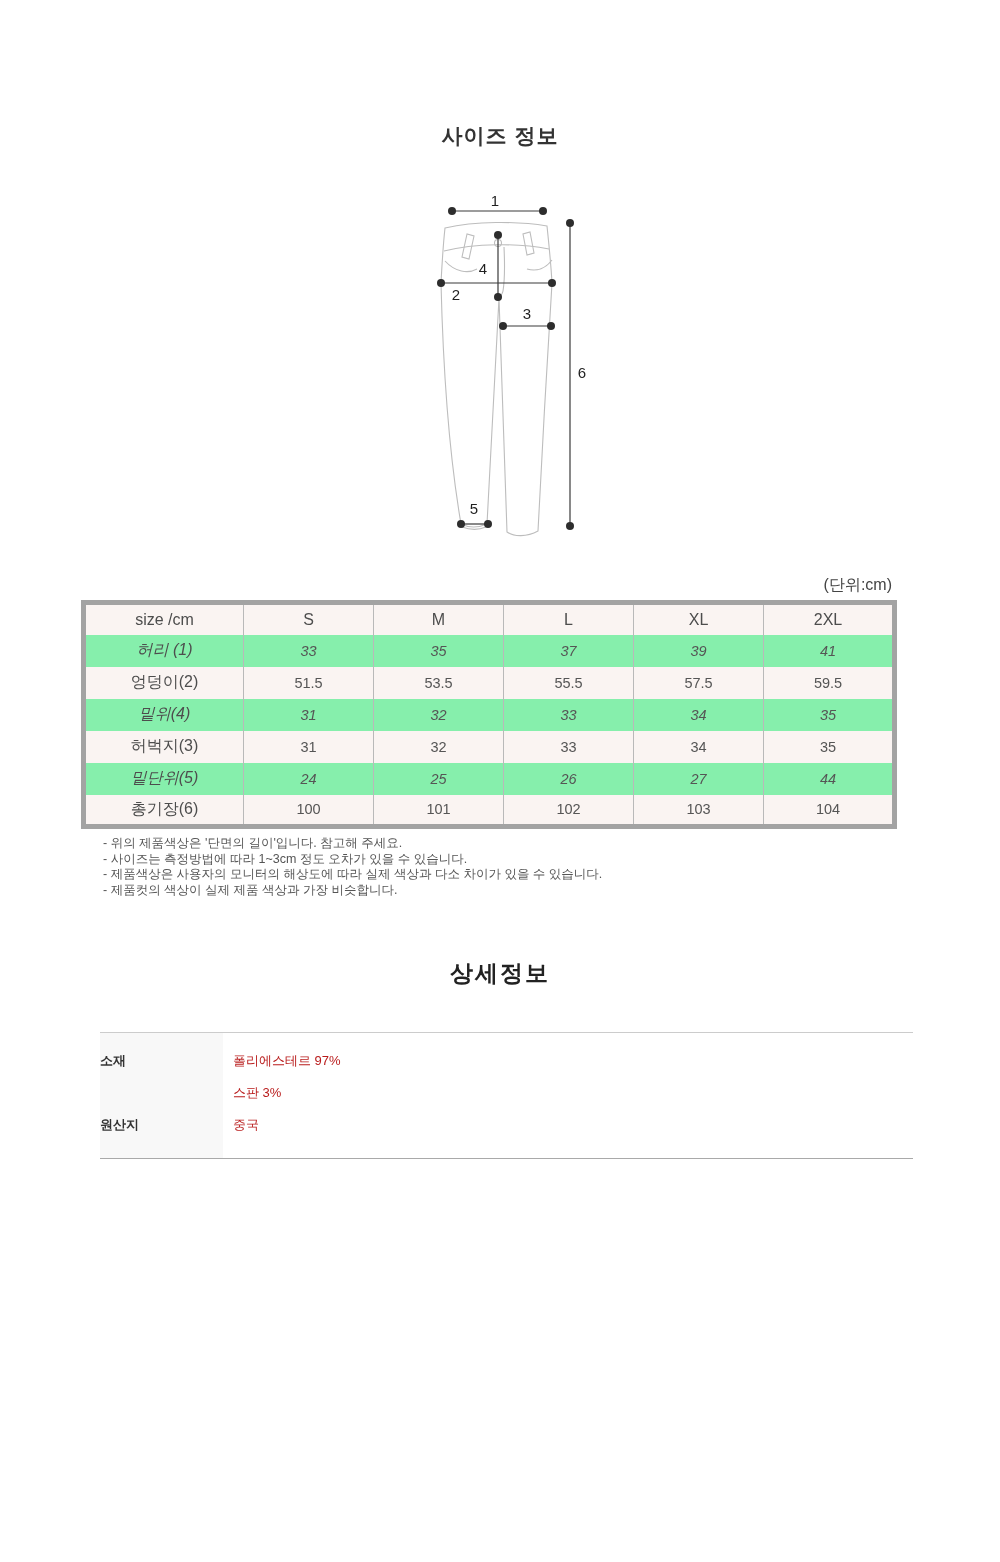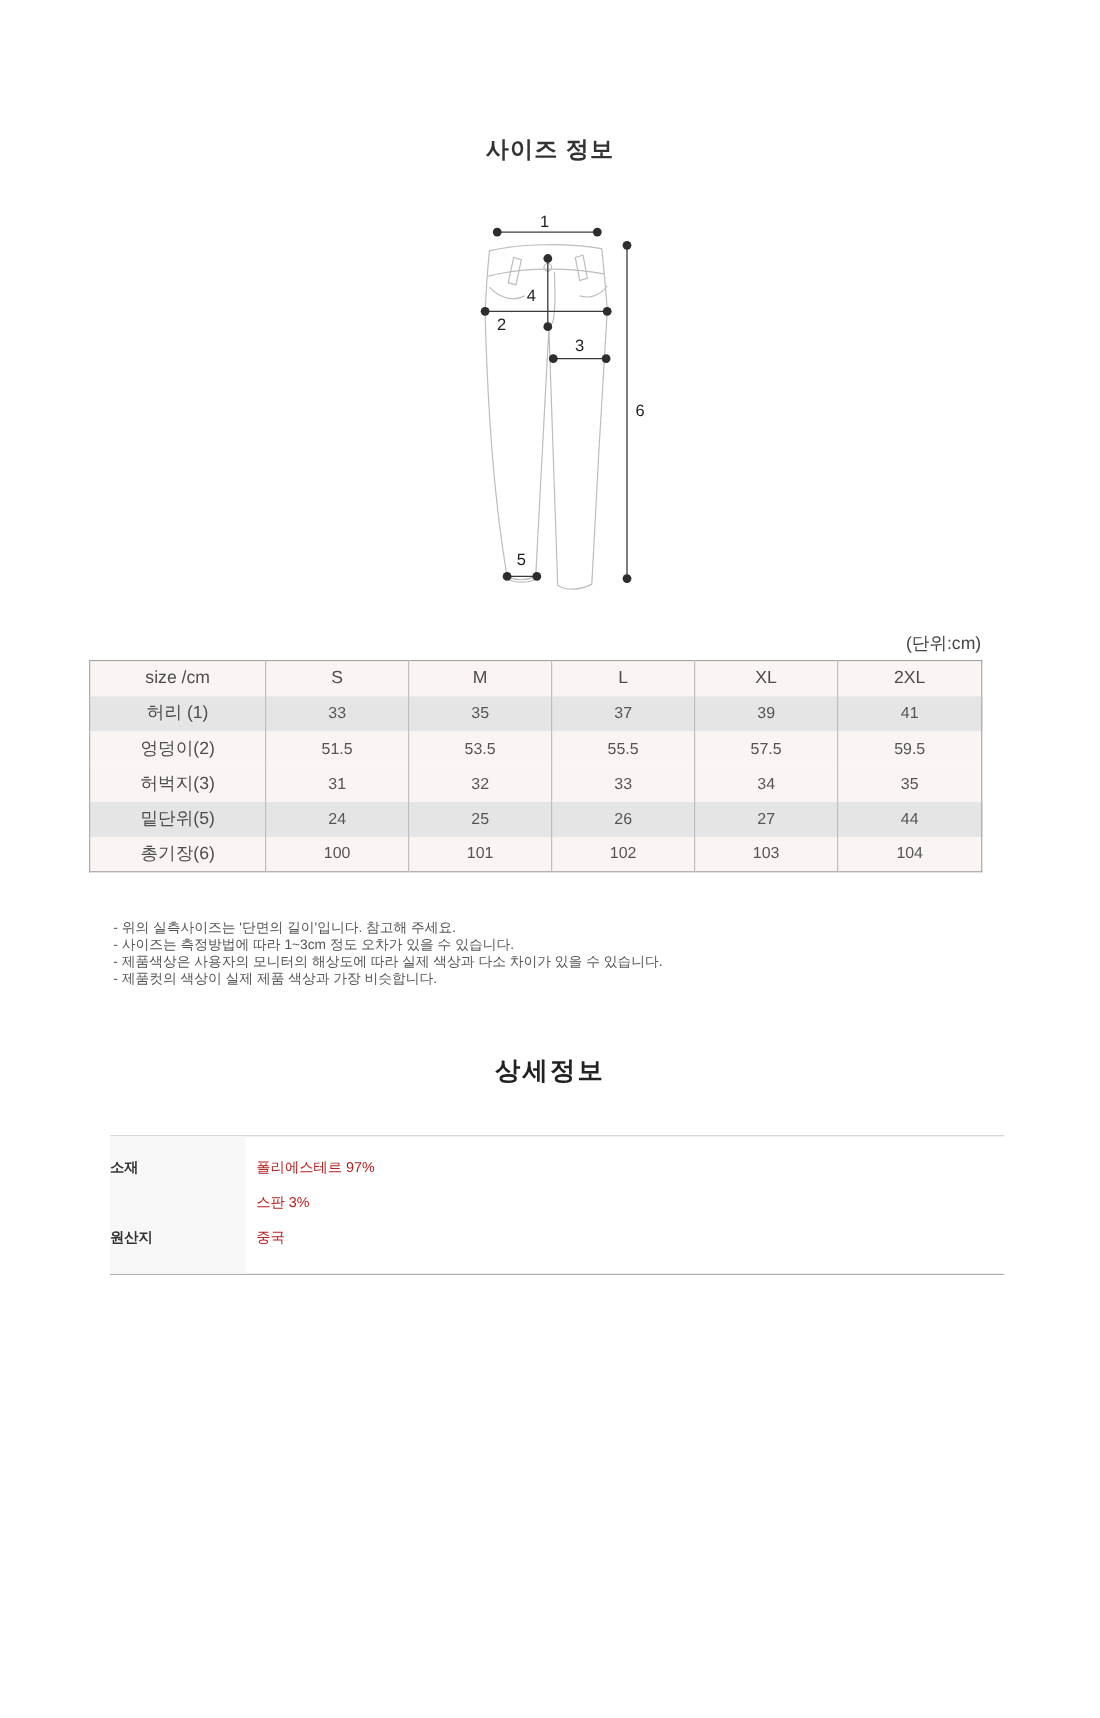--- a/index.html
+++ b/index.html
@@ -21,33 +21,33 @@
   .diagram svg { display:block; }
 
   .unit-note {
     position:absolute; top:575px; left:600px; width:292px;
     text-align:right; font-size:16px; color:#444;
   }
 
   table.size-table {
     position:absolute; left:81px; top:600px; width:811px;
     border-collapse:collapse; table-layout:fixed;
-    border:1px solid #a3a3a3;
+    border:5px solid #a3a3a3;
     padding-left:40px;
   }
   table.size-table td, table.size-table th {
     height:32px; text-align:center; vertical-align:middle;
     font-weight:normal; color:#4d4d4d; padding:0;
   }
   table.size-table th { font-size:16px; }
   table.size-table td.row-label { font-size:16px; }
   table.size-table td.val { font-size:14.5px; color:#555; }
   table.size-table td + td, table.size-table th + th { border-left:1px solid #b9b9b9; }
   tr.r-pink { background:#faf4f2; }
-  tr.r-white { background:#e5e5e5; }
+  tr.r-white { background:#86efac;font-style:italic; }
 
   .notes { position:absolute; left:103px; top:836px; width:800px;
     font-size:12.5px; color:#555; line-height:15.5px; }
 
   .detail-table {
     position:absolute; left:100px; top:1032px; width:813px;
     border-top:1px solid #cccccc; border-bottom:1px solid #a9a9a9;
     padding:12px 0 17px 0;
   }
   .detail-table::before {
@@ -152,20 +152,28 @@
         <td class="val">41</td>
       </tr>
       <tr class="r-pink">
         <td class="row-label">엉덩이(2)</td>
         <td class="val">51.5</td>
         <td class="val">53.5</td>
         <td class="val">55.5</td>
         <td class="val">57.5</td>
         <td class="val">59.5</td>
       </tr>
+      <tr class="r-white">
+        <td class="row-label">밑위(4)</td>
+        <td class="val">31</td>
+        <td class="val">32</td>
+        <td class="val">33</td>
+        <td class="val">34</td>
+        <td class="val">35</td>
+      </tr>
       <tr class="r-pink">
         <td class="row-label">허벅지(3)</td>
         <td class="val">31</td>
         <td class="val">32</td>
         <td class="val">33</td>
         <td class="val">34</td>
         <td class="val">35</td>
       </tr>
       <tr class="r-white">
         <td class="row-label">밑단위(5)</td>
@@ -180,21 +188,21 @@
         <td class="val">100</td>
         <td class="val">101</td>
         <td class="val">102</td>
         <td class="val">103</td>
         <td class="val">104</td>
       </tr>
     </tbody>
   </table>
 
   <div class="notes">
-    <div>- 위의 실측사이즈는 '단면의 길이'입니다. 참고해 주세요.</div>
+    <div>- 위의 제품색상은 '단면의 길이'입니다. 참고해 주세요.</div>
     <div>- 사이즈는 측정방법에 따라 1~3cm 정도 오차가 있을 수 있습니다.</div>
     <div>- 제품색상은 사용자의 모니터의 해상도에 따라 실제 색상과 다소 차이가 있을 수 있습니다.</div>
     <div>- 제품컷의 색상이 실제 제품 색상과 가장 비슷합니다.</div>
   </div>
 
   <div class="section-title-detail">상세정보</div>
 
   <div class="detail-table">
     <div class="detail-row">
       <div class="detail-label">소재</div>

